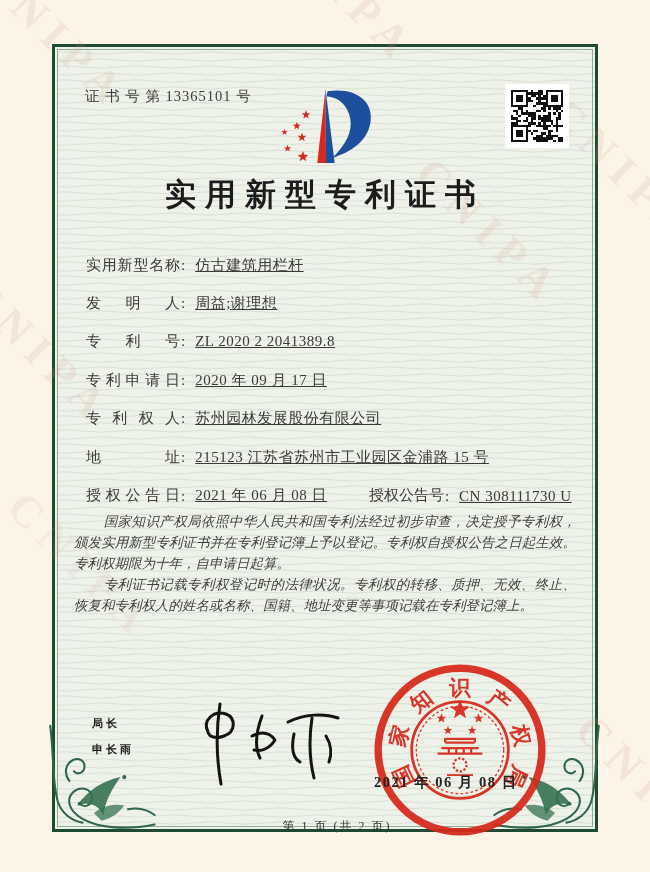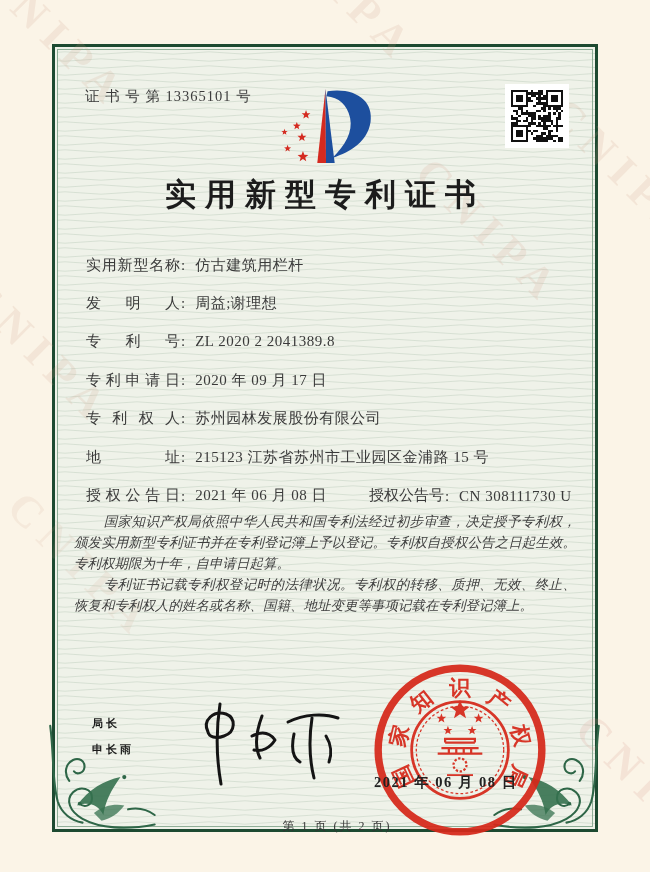--- a/index.html
+++ b/index.html
@@ -38,21 +38,21 @@
     position:absolute; left:0; right:0; top:174px; text-align:center;
     font-size:31px; font-weight:bold; color:#1c1c1c; letter-spacing:9px;
   }
   .fields { position:absolute; left:86px; top:246px; width:480px; }
   .frow { height:38.4px; display:flex; align-items:center; font-size:15px; color:#3a3a3a; }
   .flabel {
     display:inline-block; width:94px; text-align:justify; text-align-last:justify;
     -moz-text-align-last:justify;
   }
   .fcolon { margin:0 10px 0 1px; }
-  .fval { letter-spacing:0.5px; }
+  .fval { letter-spacing:0.5px;text-decoration:underline; }
   .grant-row { position:absolute; left:86px; top:476px; width:500px; height:38.4px;
     display:flex; align-items:center; font-size:15px; color:#3a3a3a; }
   .grant-pair { display:flex; align-items:flex-end; }
   .grant-pair.second { margin-left:42px; }
   .body-text {
     position:absolute; left:74px; top:511px; width:502px; font-size:13.5px;
     color:#3f3f3f; line-height:21px; text-align:justify; font-style:italic;
   }
   .body-text p { text-indent:2.2em; }
   .signer { position:absolute; left:92px; top:716px; z-index:3;

